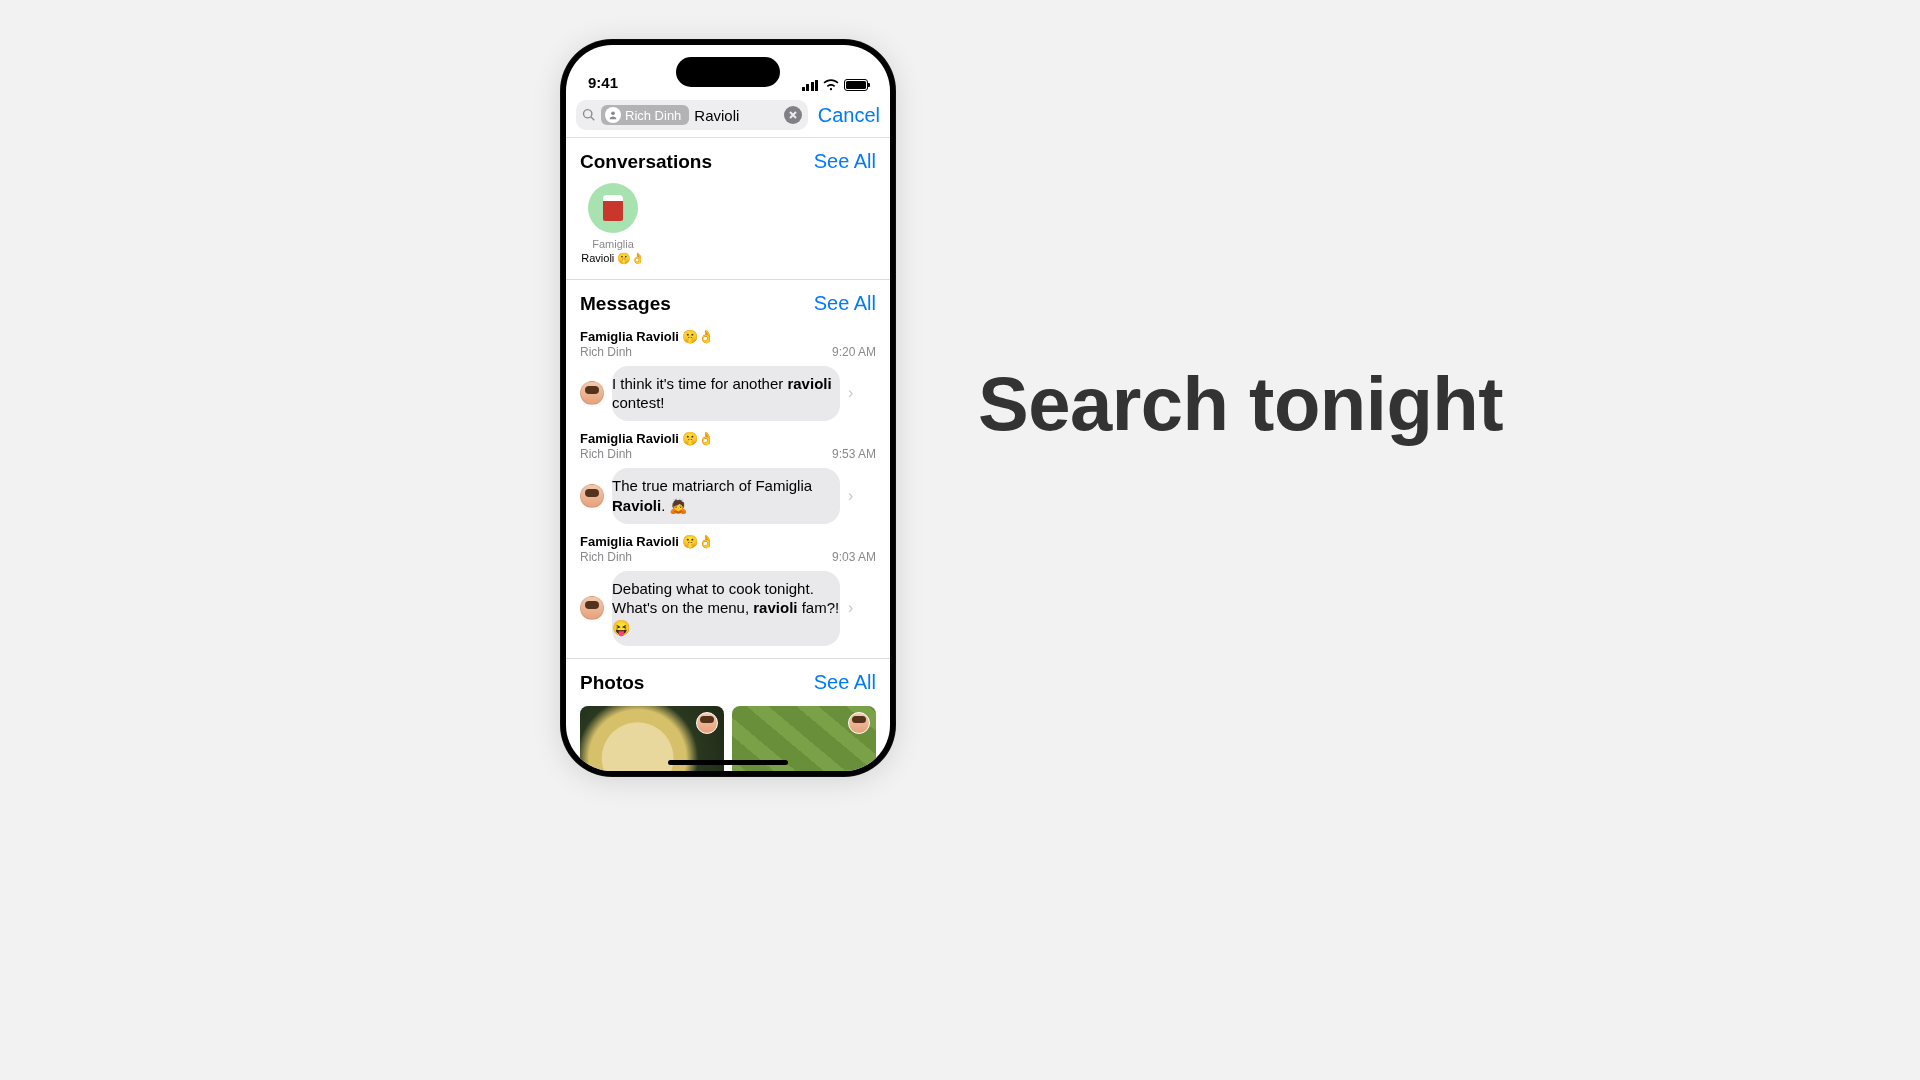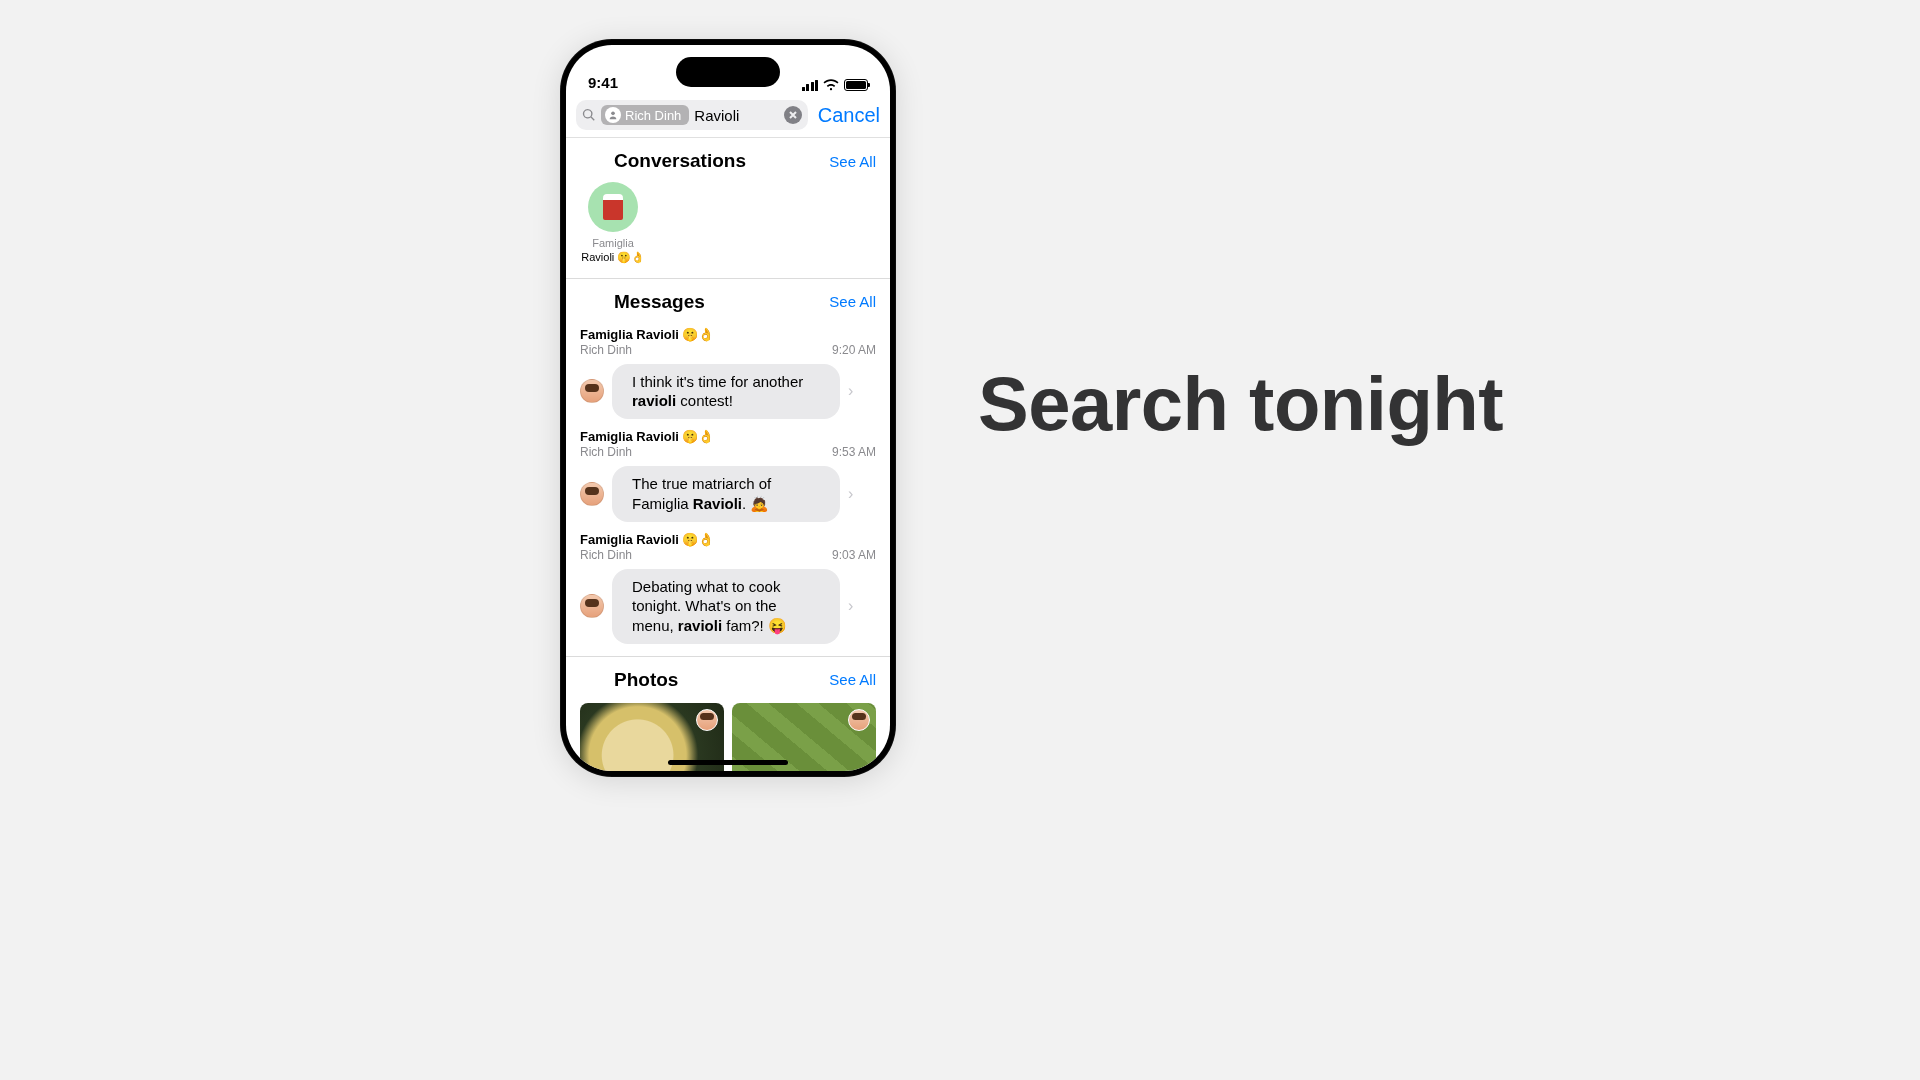--- a/index.html
+++ b/index.html
@@ -115,26 +115,25 @@
 .clear-btn {
   width:18px; height:18px; border-radius:50%; background:#808086;
   display:flex; align-items:center; justify-content:center; margin-left:auto;
 }
 .clear-btn svg { width:8px; height:8px; stroke:#eeeef0; stroke-width:2; }
 .cancel-link { color:#007aff; font-size:20px; }
 
 
 .content { height: calc(100% - 90px); overflow: hidden; }
 .section-head {
-  display:flex; justify-content:space-between; align-items:center;
+  display:flex; justify-content:space-between; align-items:flex-end;
   padding: 12px 14px 8px;
-  margin-left: 34px;
 }
 .section-title { font-size:19px; font-weight:700; color:#000; }
-.see-all { font-size:15px; color:#007aff; }
+.see-all { font-size:20px; color:#007aff; }
 .section-divider { height:0.5px; background: rgba(0,0,0,0.14); margin-top: 2px; }
 
 
 .conv-row { padding: 2px 14px 12px; display:flex; }
 .conv-item { display:flex; flex-direction:column; align-items:center; width:66px; }
 .conv-avatar {
   width:50px; height:50px; border-radius:50%; background:#a7e2b0;
   display:flex; align-items:center; justify-content:center; position:relative; overflow:hidden;
 }
 .conv-can {
@@ -154,21 +153,21 @@
 .mi-body { display:flex; align-items:center; margin-top:7px; gap:8px; }
 .mi-avatar {
   width:24px; height:24px; border-radius:50%;
   background: linear-gradient(#f3c9ae,#e6a17b);
   border: 0.5px solid rgba(0,0,0,0.08);
   flex-shrink:0;
   position:relative; overflow:hidden;
 }
 .mi-avatar::before { content:''; position:absolute; top:4px; left:4px; right:4px; height:8px; background:#55321b; border-radius:6px; }
 .bubble {
-  background:#e9e9eb; border-radius:16px; padding:8px 20px; font-size:15px;
+  background:#e9e9eb; border-radius:16px; padding:8px 0; font-size:15px;
   color:#000; line-height:1.32; flex:1; max-width: 228px;
 }
 .bubble .kw { font-weight:600; }
 .mi-chevron { color:#c7c7cc; font-size:16px; flex-shrink:0; }
 
 
 .photo-row { display:flex; gap:8px; padding: 4px 14px 0; }
 .photo-card { position:relative; border-radius:8px; overflow:hidden; height:95px; flex:1; }
 .photo-card.pasta { background: radial-gradient(circle at 40% 55%, #e9d89d 0 35%, #d6c06a 36% 48%, #2a3820 60%, #1f2916 100%); }
 .photo-card.green { background: repeating-linear-gradient(40deg, #6a8f3a 0 18px, #7aa048 18px 32px), #4c3a22; }

